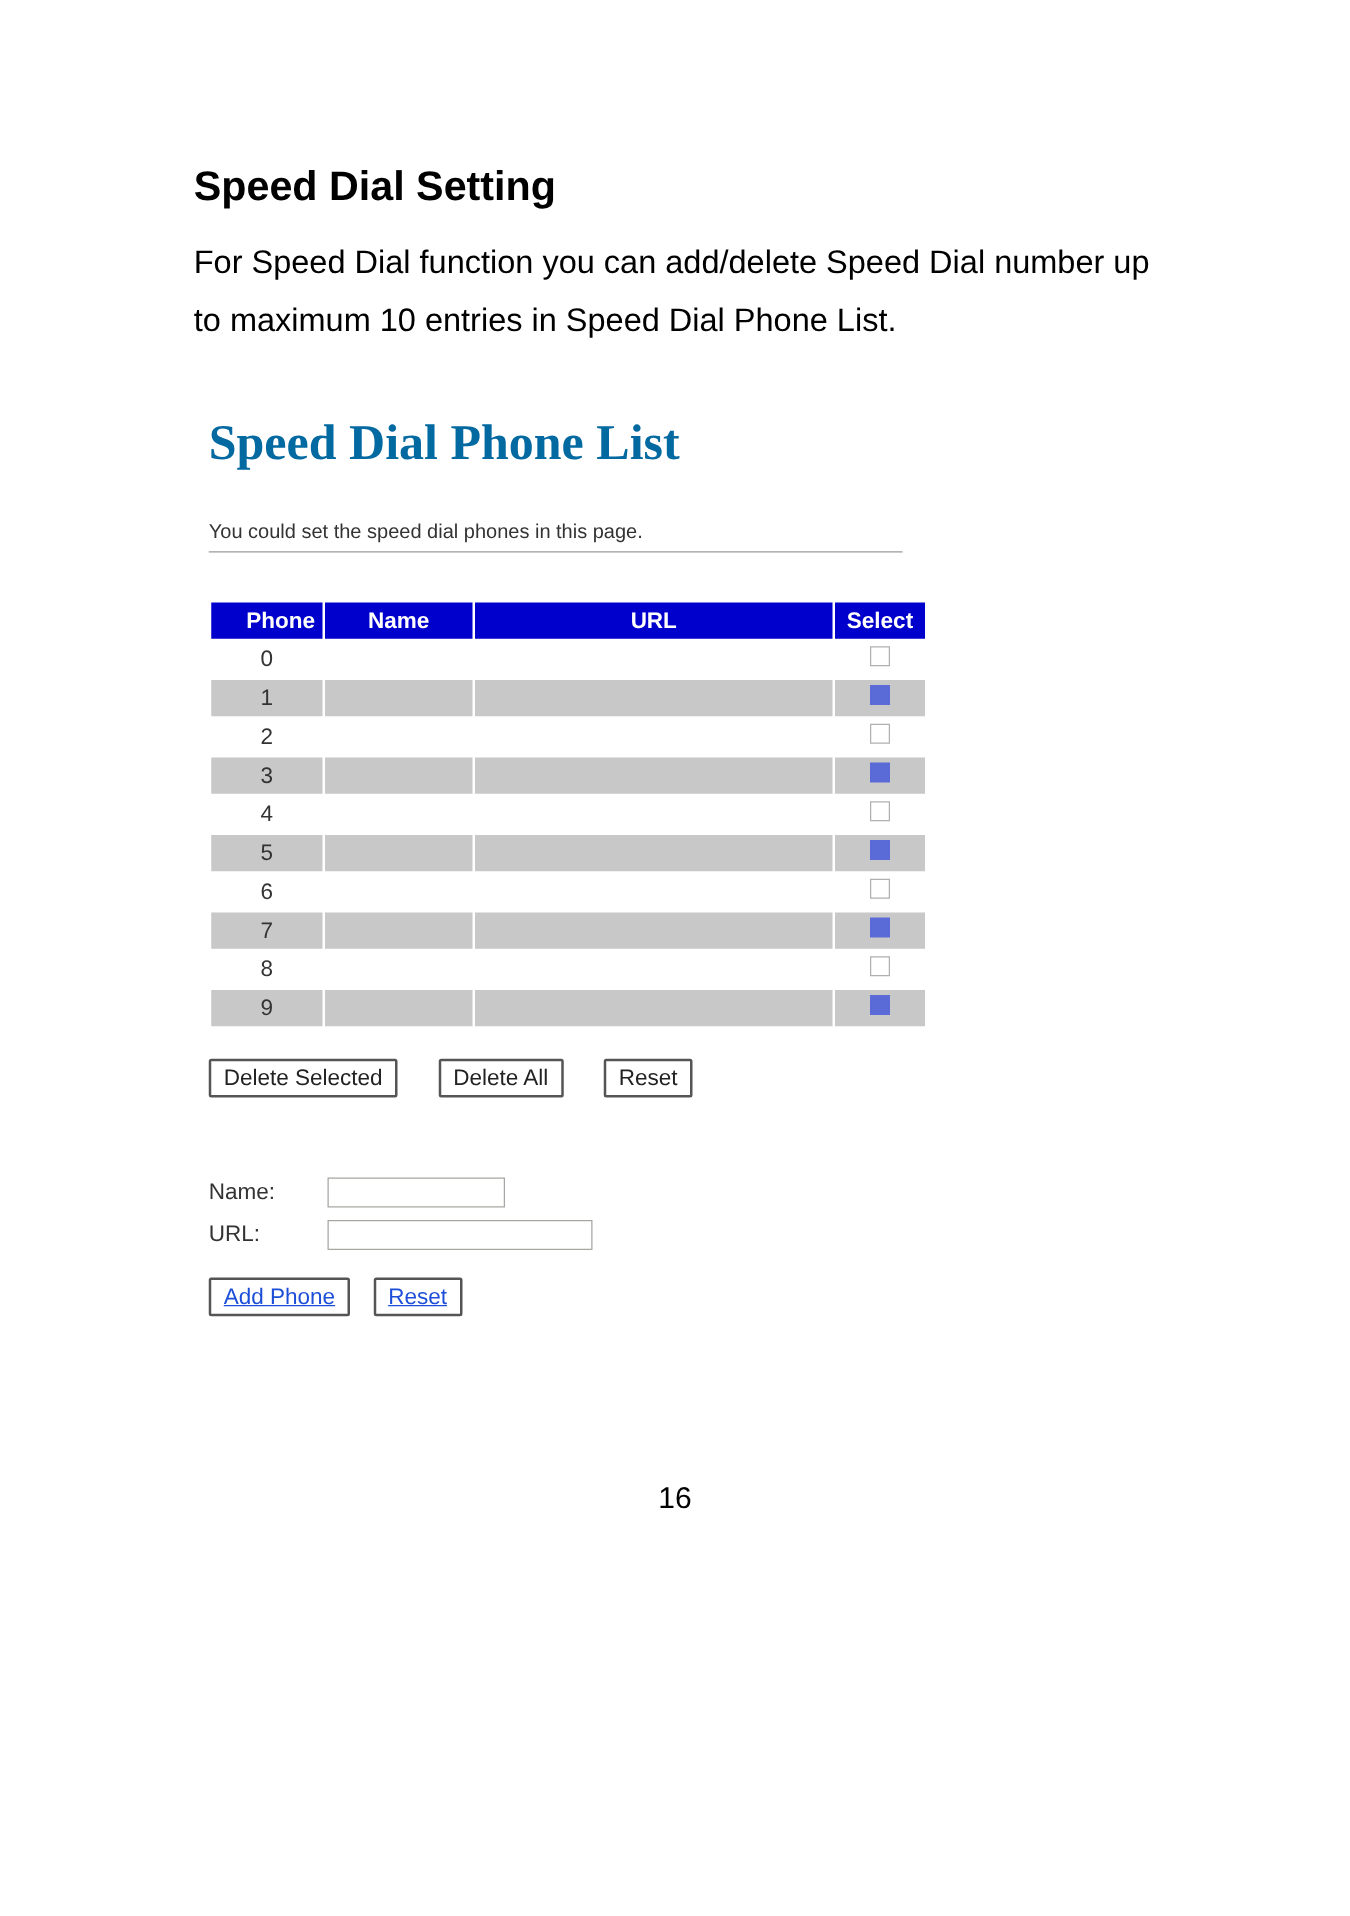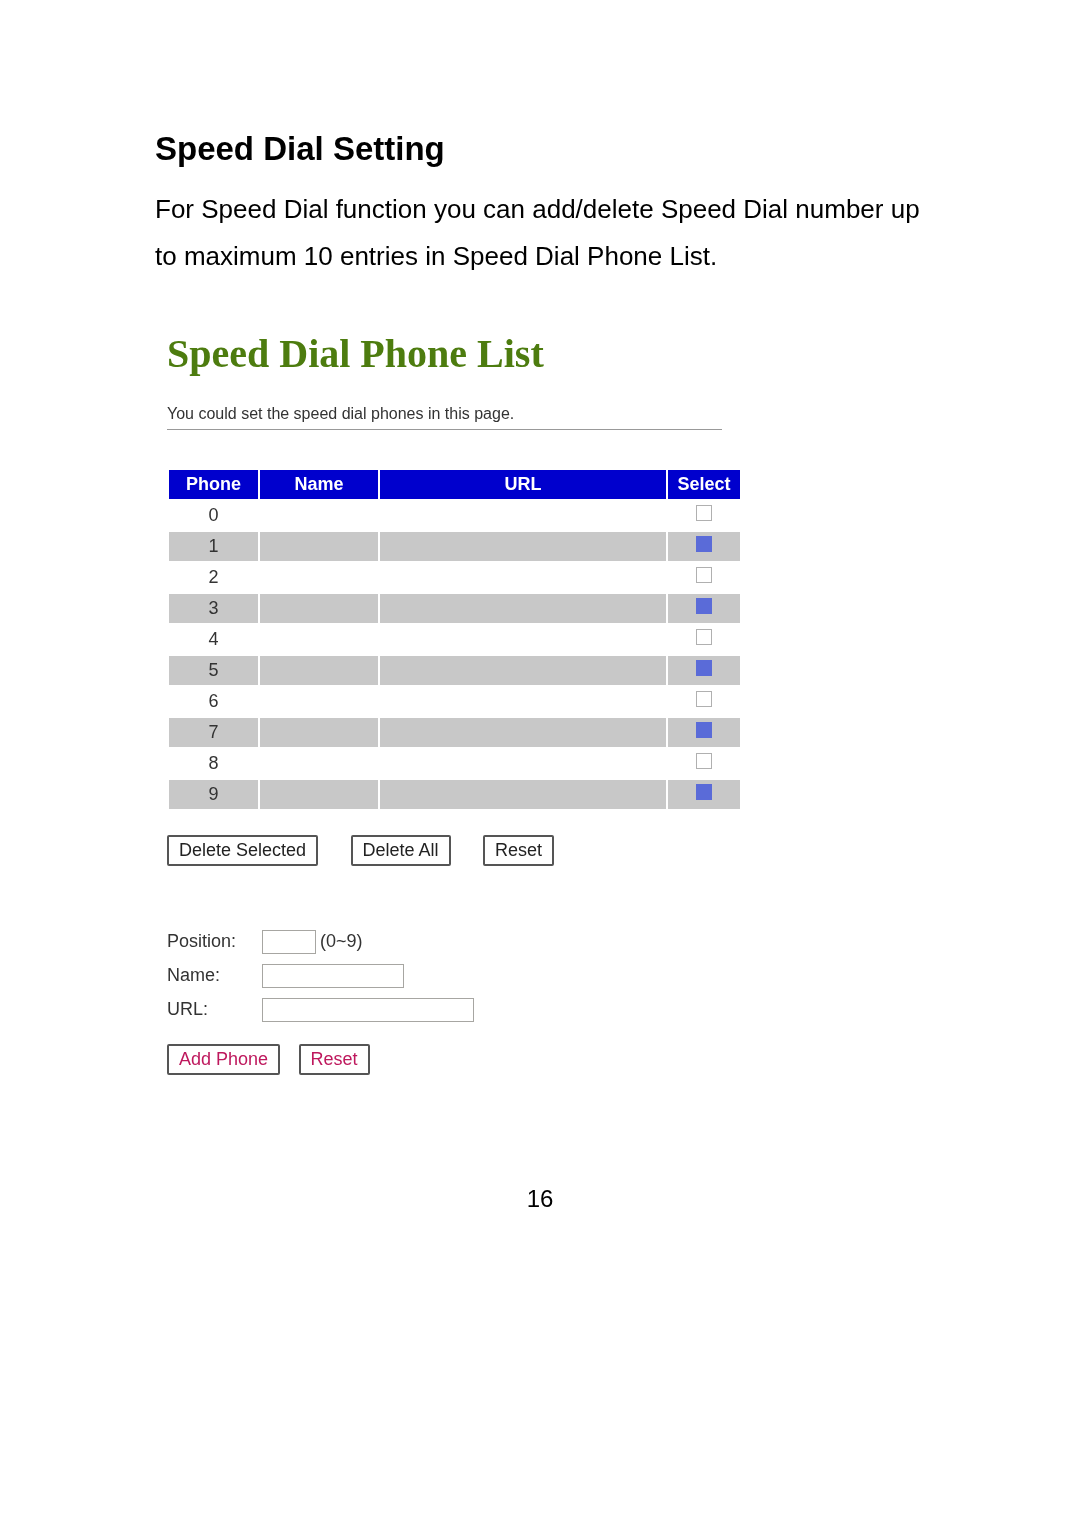--- a/index.html
+++ b/index.html
@@ -22,22 +22,22 @@
       color: #000;
       line-height: 1.8;
       margin-bottom: 50px;
     }
     .list-section {
       margin-left: 12px;
     }
     .list-title {
       font-family: "Times New Roman", serif;
       font-size: 40px;
-      color: #4d7c0f;
-      margin-bottom: 28px;
+      color: #0369a1;
+      margin-bottom: 40px;
     }
     .list-subtitle {
       font-size: 16px;
       color: #333;
       margin-bottom: 6px;
     }
     .hr-line {
       border: none;
       border-top: 1px solid #999;
       margin-bottom: 38px;
@@ -50,21 +50,21 @@
       margin-bottom: 24px;
     }
     .phone-table th {
       background: #0000CD;
       color: #fff;
       font-weight: bold;
       font-size: 18px;
       padding: 4px 6px;
       text-align: center;
     }
-    .phone-table th.col-phone { width: 89px; }
+    .phone-table th.col-phone { width: 89px; text-align: right; }
     .phone-table th.col-name { width: 118px; }
     .phone-table th.col-url { width: auto; }
     .phone-table th.col-select { width: 72px; }
     .phone-table td {
       font-size: 18px;
       padding: 4px 6px;
       height: 28px;
       text-align: center;
       color: #333;
     }
@@ -129,21 +129,22 @@
     }
     .add-btn-row .btn {
       display: inline-block;
       border: 2px solid #555;
       background: #fff;
       font-size: 18px;
       padding: 3px 10px;
       margin-right: 14px;
       border-radius: 2px;
       cursor: pointer;
-      color: #be185d;
+      color: #1d4ed8;
+      text-decoration: underline;
     }
     .page-num {
       position: absolute;
       bottom: 320px;
       left: 0;
       width: 100%;
       text-align: center;
       font-size: 24px;
       color: #000;
     }
@@ -233,25 +234,20 @@
   </table>
 
   <div class="btn-row">
     <span class="btn">Delete Selected</span>
     <span class="btn">Delete All</span>
     <span class="btn">Reset</span>
   </div>
 
   <div class="add-section">
 
-    <div class="form-row">
-      <span class="form-label">Position:</span>
-      <input type="text" class="form-input input-pos" style="">
-      <span class="hint">(0~9)</span>
-    </div>
 
     <div class="form-row">
       <span class="form-label">Name:</span>
       <input type="text" class="form-input input-name" style="">
     </div>
 
     <div class="form-row">
       <span class="form-label">URL:</span>
       <input type="text" class="form-input input-url" style="">
     </div>

